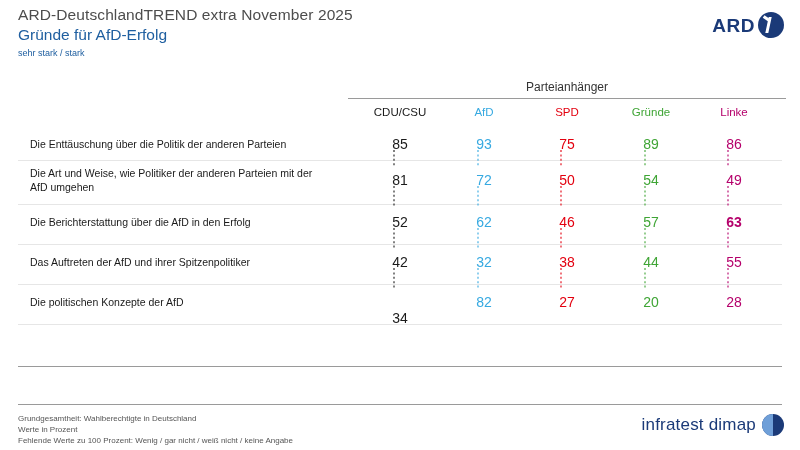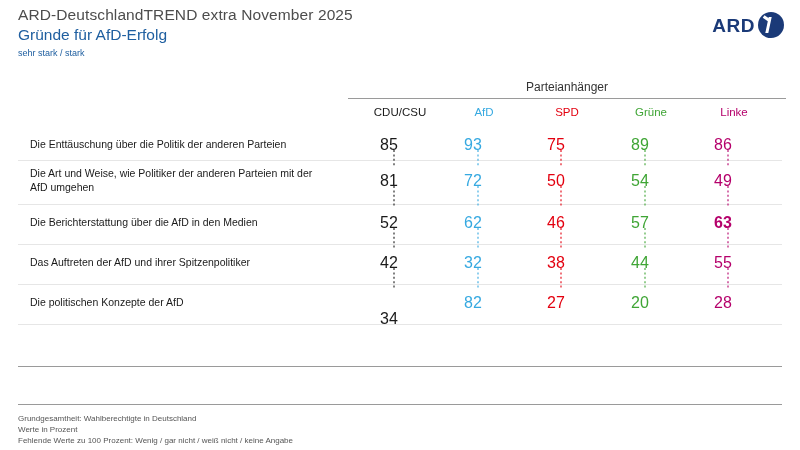--- a/index.html
+++ b/index.html
@@ -125,22 +125,22 @@
   .rowlabel {
     position: absolute;
     left: 30px;
     width: 300px;
     font-size: 10.5px;
     color: #1a1a1a;
     line-height: 1.35;
   }
   .value {
     position: absolute;
-    font-size: 16px;
-    text-align: left;
+    font-size: 14px;
+    text-align: center;
     width: 40px;
   }
   .dotline {
     position: absolute;
     pointer-events: none;
   }
 
   
   .question {
     position: absolute;
@@ -218,39 +218,39 @@
     </div>
   </div>
 
   <div class="chart">
     <div class="group-label" id="group-label" style="left: 340px; width: 454px;">Parteianhänger</div>
     <div class="group-rule" id="group-rule" style="left: 348px; width: 438px;"></div>
     <div id="col-heads">
         <div class="col-head" style="left: 360px; color: rgb(26, 26, 26);">CDU/CSU</div>
         <div class="col-head" style="left: 444px; color: rgb(54, 169, 225);">AfD</div>
         <div class="col-head" style="left: 527px; color: rgb(227, 0, 15);">SPD</div>
-        <div class="col-head" style="left: 611px; color: rgb(63, 165, 53);">Grüne</div>
+        <div class="col-head" style="left: 611px; color: rgb(63, 165, 53);">Gründe</div>
         <div class="col-head" style="left: 694px; color: rgb(181, 0, 107);">Linke</div>
       </div>
     <div id="rows">
         <div class="rowlabel" style="top: 75px;">Die Enttäuschung über die Politik der anderen Parteien</div>
         <div class="rowband" style="top: 98px;"></div>
         <div class="value" style="left: 380px; top: 74px; color: rgb(26, 26, 26);">85</div>
         <div class="value" style="left: 464px; top: 74px; color: rgb(54, 169, 225);">93</div>
         <div class="value" style="left: 547px; top: 74px; color: rgb(227, 0, 15);">75</div>
         <div class="value" style="left: 631px; top: 74px; color: rgb(63, 165, 53);">89</div>
         <div class="value" style="left: 714px; top: 74px; color: rgb(181, 0, 107);">86</div>
         <div class="rowlabel" style="top: 104px;">Die Art und Weise, wie Politiker der anderen Parteien mit der AfD umgehen</div>
         <div class="rowband" style="top: 142px;"></div>
         <div class="value" style="left: 380px; top: 110px; color: rgb(26, 26, 26);">81</div>
         <div class="value" style="left: 464px; top: 110px; color: rgb(54, 169, 225);">72</div>
         <div class="value" style="left: 547px; top: 110px; color: rgb(227, 0, 15);">50</div>
         <div class="value" style="left: 631px; top: 110px; color: rgb(63, 165, 53);">54</div>
         <div class="value" style="left: 714px; top: 110px; color: rgb(181, 0, 107);">49</div>
-        <div class="rowlabel" style="top: 153px;">Die Berichterstattung über die AfD in den Medien</div>
+        <div class="rowlabel" style="top: 153px;">Die Berichterstattung über die AfD in den Erfolg</div>
         <div class="rowband" style="top: 182px;"></div>
         <div class="value" style="left: 380px; top: 152px; color: rgb(26, 26, 26);">52</div>
         <div class="value" style="left: 464px; top: 152px; color: rgb(54, 169, 225);">62</div>
         <div class="value" style="left: 547px; top: 152px; color: rgb(227, 0, 15);">46</div>
         <div class="value" style="left: 631px; top: 152px; color: rgb(63, 165, 53);">57</div>
         <div class="value" style="left: 714px; top: 152px; color: rgb(181, 0, 107); font-weight: bold;">63</div>
         <div class="rowlabel" style="top: 193px;">Das Auftreten der AfD und ihrer Spitzenpolitiker</div>
         <div class="rowband" style="top: 222px;"></div>
         <div class="value" style="left: 380px; top: 192px; color: rgb(26, 26, 26);">42</div>
         <div class="value" style="left: 464px; top: 192px; color: rgb(54, 169, 225);">32</div>
@@ -289,15 +289,19 @@
       </svg>
   </div>
 
   <div class="qrule-top"></div>
   <div class="qrule-bottom"></div>
 
   <div class="footer">
     <div class="foot-line" style="top:4px;">Grundgesamtheit: Wahlberechtigte in Deutschland</div>
     <div class="foot-line" style="top:15px;">Werte in Prozent</div>
     <div class="foot-line" style="top:26px;">Fehlende Werte zu 100 Prozent: Wenig / gar nicht / weiß nicht / keine Angabe</div>
+    <div class="infratest">
+      <span class="infratest-text">infratest dimap</span>
+      <span class="infratest-mark"></span>
+    </div>
   </div>
 
 </div>
 
 </body></html>

